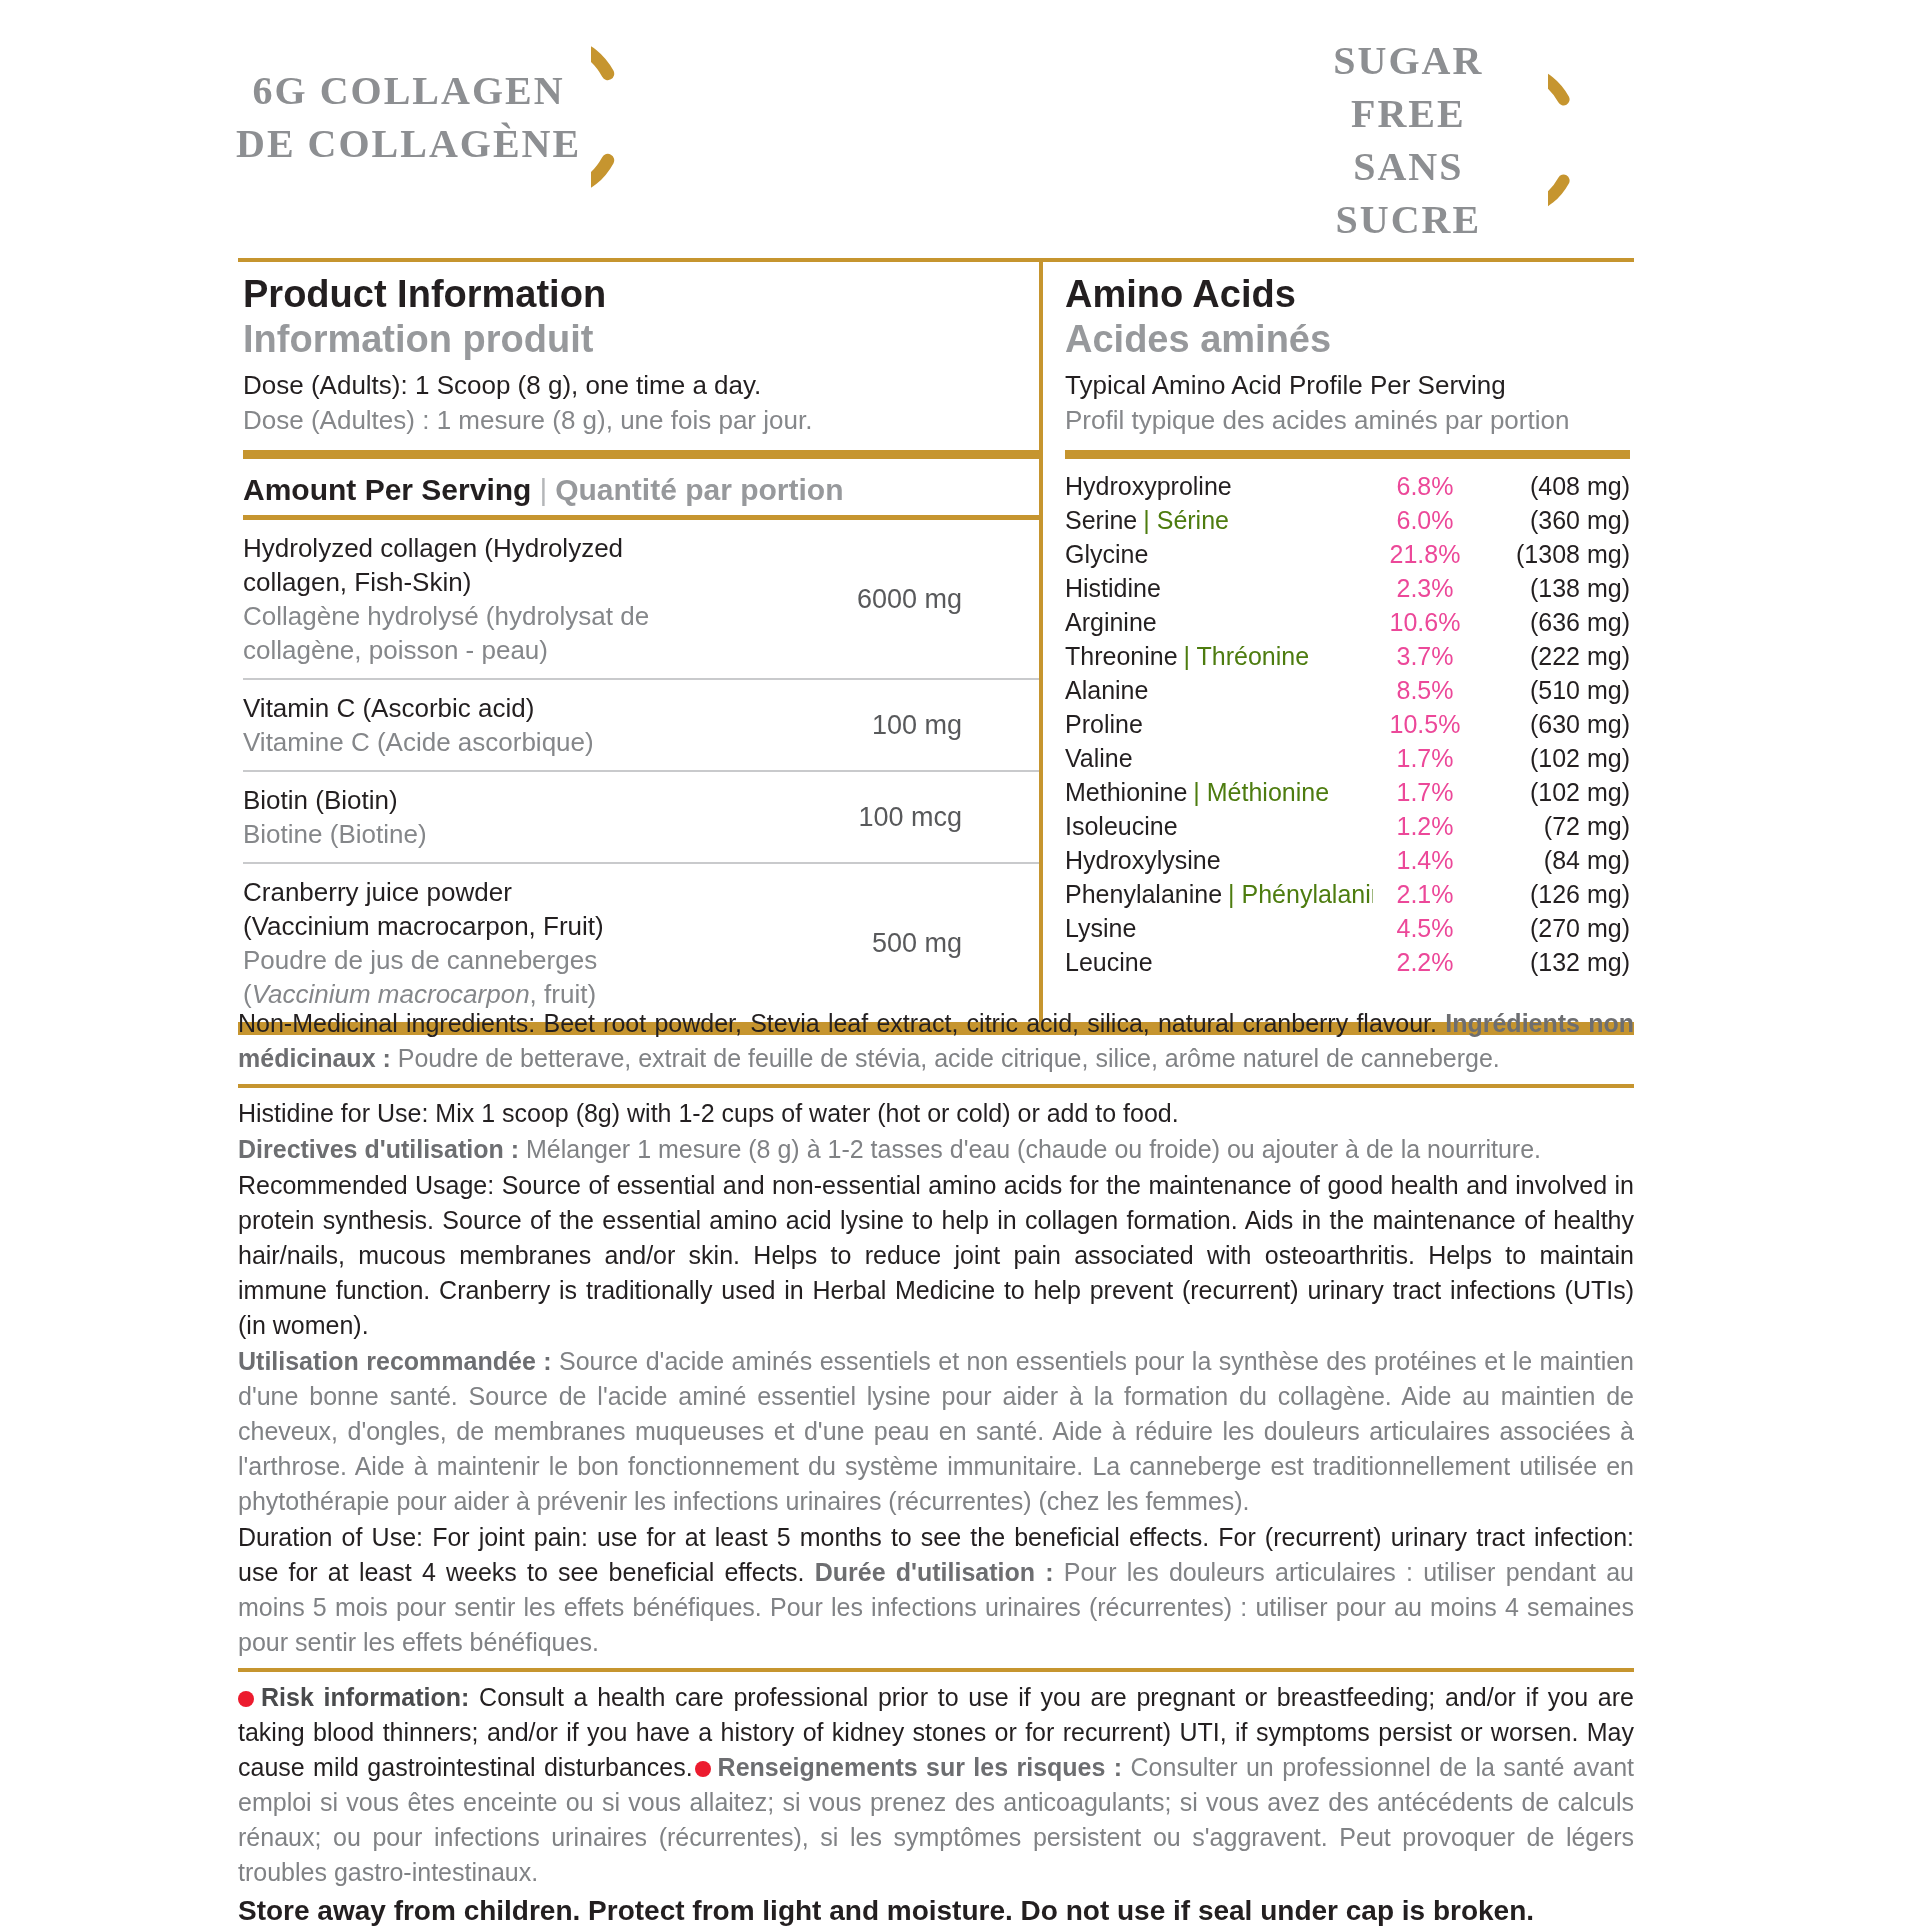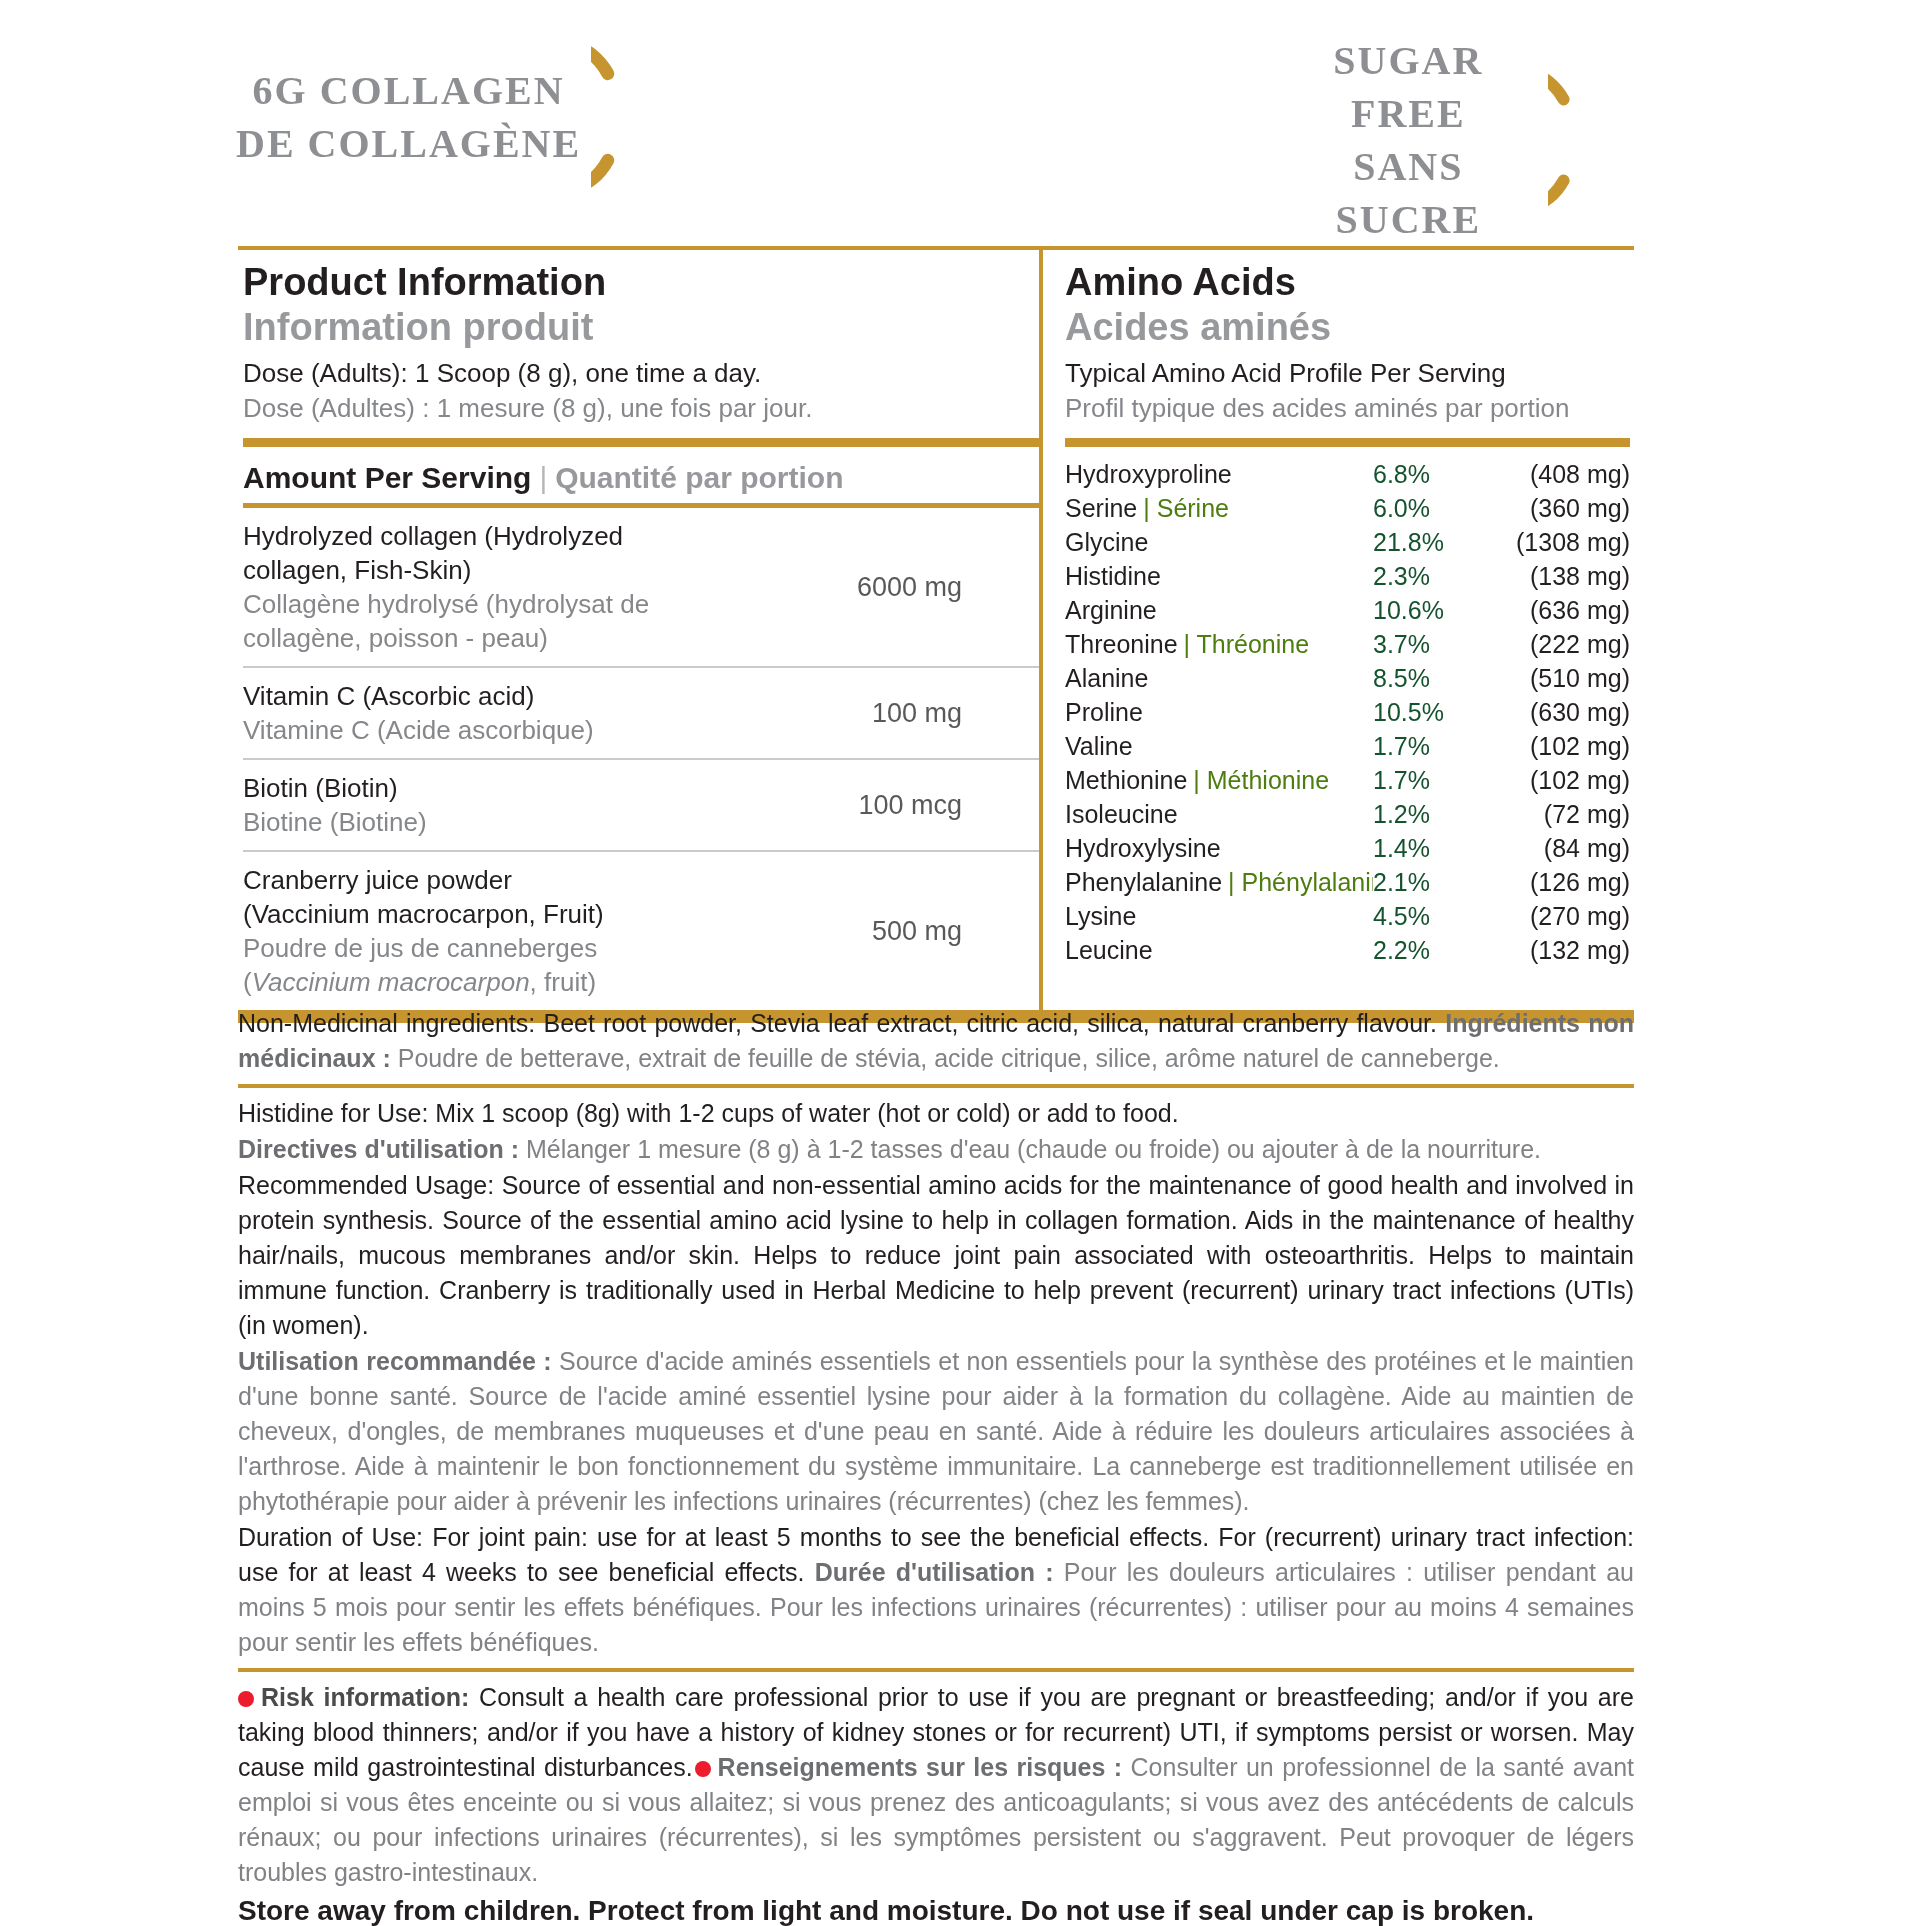--- a/index.html
+++ b/index.html
@@ -6,21 +6,21 @@
   .page{position:relative;width:1657px;height:1927px;background:#fff;overflow:hidden;
         font-family:"Liberation Sans",sans-serif;color:#231F20;}
   
   .badge{position:absolute;top:34px;display:flex;align-items:center;}
   .badge-left{left:236px;}
   .badge-right{left:1279px;}
   .badge-text{font-family:"Liberation Serif",serif;font-weight:bold;font-size:40px;
               line-height:53px;letter-spacing:2px;color:#8D8F92;text-align:center;}
   .badge-arc{margin-left:10px;}
   
-  .facts{position:absolute;left:238px;top:246px;width:1396px;}
+  .facts{position:absolute;left:238px;top:258px;width:1396px;}
   .facts-top{height:4px;background:#C6952F;}
   .cols{display:flex;align-items:stretch;}
   .col-left{width:801px;box-sizing:border-box;padding:10px 0 0 5px;}
   .vdiv{width:4px;background:#C6952F;}
   .col-right{width:587px;box-sizing:border-box;padding:10px 0 0 22px;}
   .h-en{font-size:38px;line-height:45px;font-weight:bold;color:#231F20;}
   .h-fr{font-size:38px;line-height:45px;font-weight:bold;color:#97999C;}
   .sub-en{font-size:26px;line-height:35px;color:#231F20;margin-top:6px;}
   .sub-fr{font-size:26px;line-height:35px;color:#85878A;}
   .gold-bar{height:9px;background:#C6952F;margin-top:12px;}
@@ -30,21 +30,21 @@
   .gold-underline{height:5px;background:#C6952F;margin-top:8px;}
   .srow{display:flex;align-items:center;padding:11px 0;}
   .names{flex:0 0 485px;font-size:26px;line-height:34px;}
   .names .en{color:#231F20;}
   .names .fr{color:#85878A;}
   .amt{flex:1;text-align:right;padding-right:77px;font-size:27px;color:#58595B;}
   .thin-div{border-top:2px solid #C9CACC;}
   .arow{display:flex;font-size:25px;line-height:34px;}
   .aname{flex:1;color:#231F20;white-space:nowrap;overflow:hidden;}
   .afr{color:#4d7c0f;margin-left:6px;}
-  .apct{width:104px;text-align:left;color:#14532d;}
+  .apct{width:104px;text-align:center;color:#ec4899;}
   .amg{width:153px;text-align:right;color:#231F20;}
   .amino-list{margin-top:10px;}
   .facts-bottom{height:13px;background:#C6952F;}
   
   .lower{position:absolute;left:238px;top:1006px;width:1396px;}
   .para{font-size:25px;line-height:35px;margin:0;text-align:justify;color:#231F20;}
   .para + .para{margin-top:1px;}
   .lab-en{font-weight:normal;color:#231F20;}
   .lab-en-risk{font-weight:bold;color:#4A4B4D;}
   .lab-fr{font-weight:bold;color:#6D6E71;}

